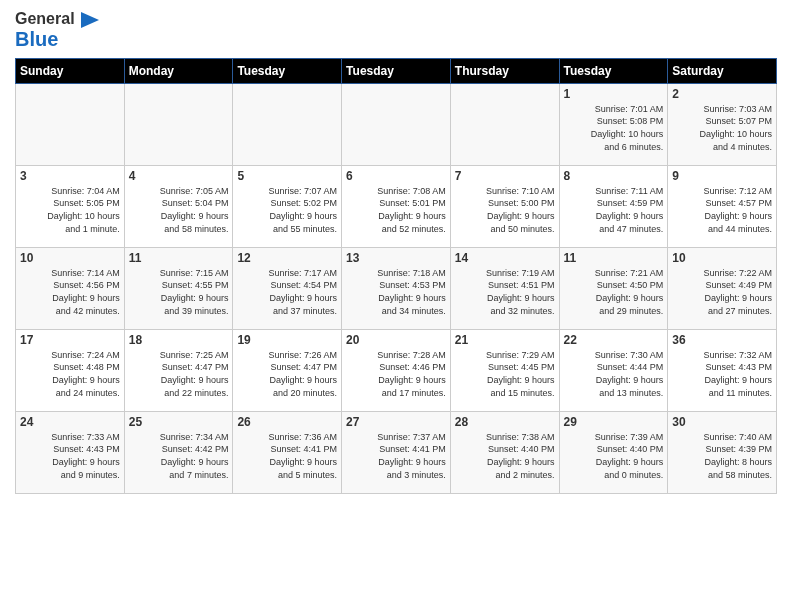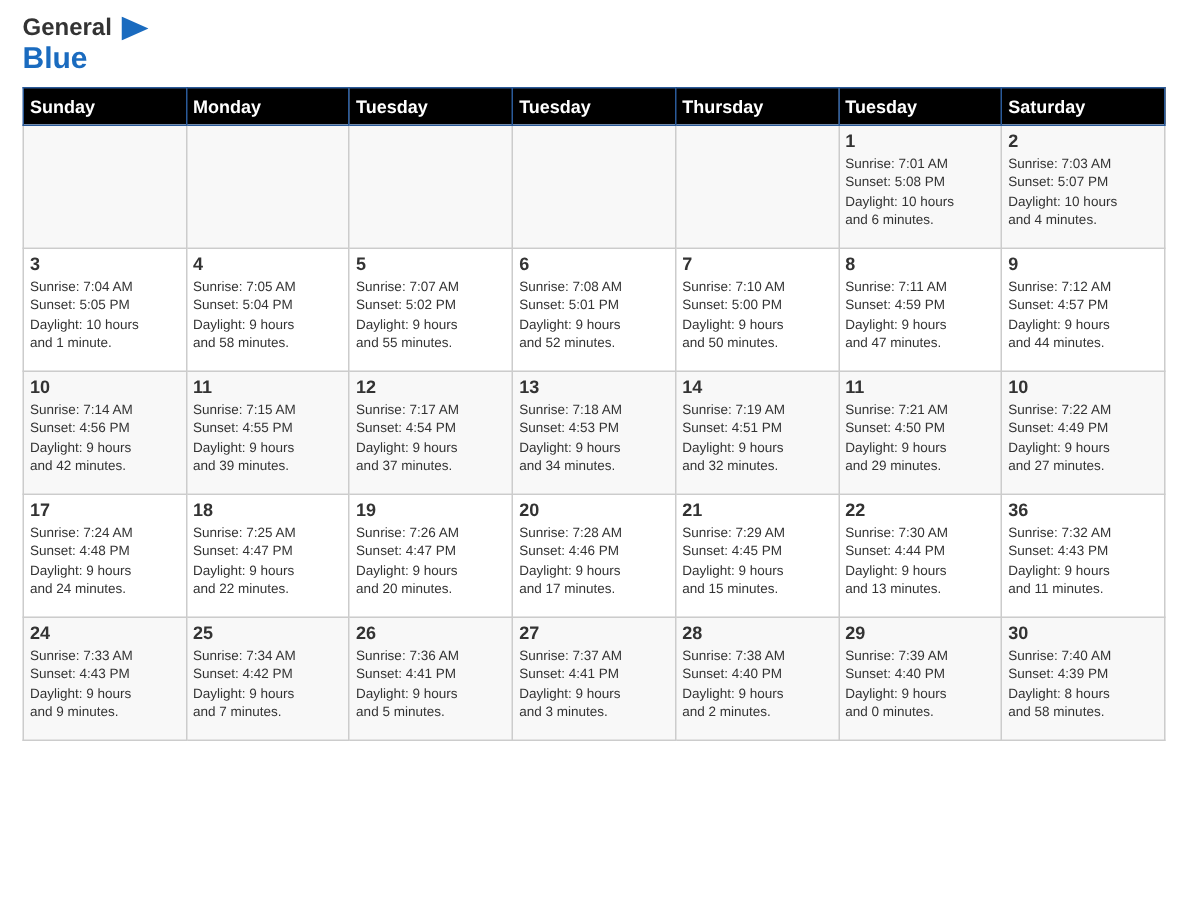--- a/index.html
+++ b/index.html
@@ -66,20 +66,21 @@
     .day-num {
       font-size: 12px;
       font-weight: bold;
       display: block;
       margin-bottom: 2px;
     }
     .day-info {
       font-size: 9px;
       line-height: 1.4;
       color: #333;
+      text-align: right;
     }
     td.empty {
       background: #f0f0f0;
     }
   </style>
 </head>
 <body>
 
 <div class="container">
   <div class="header">

